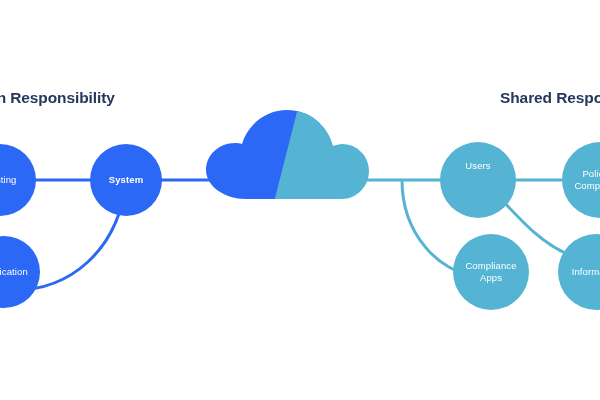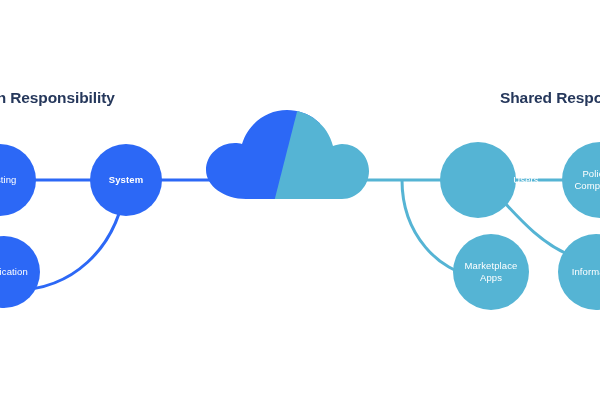--- a/index.html
+++ b/index.html
@@ -99,18 +99,18 @@
   <circle cx="491" cy="272" r="38" fill="#55B4D4"></circle>
   <circle cx="596" cy="272" r="38" fill="#55B4D4"></circle>
 </svg>
 
 <div class="heading" id="heading-left">Atlassian Responsibility</div>
 <div class="heading" id="heading-right">Shared Responsibility</div>
 
 <div class="node-label" style="left:0px;   top:180px;">Hosting</div>
 <div class="node-label" style="left:4px;   top:272px;">Application</div>
 <div class="node-label" style="left:126px; top:180px;font-weight:bold;">System</div>
-<div class="node-label" style="left:478px; top:180px;margin-left:48px;">Users</div>
+<div class="node-label" style="left:478px; top:166px;">Users</div>
 <div class="node-label" style="left:600px; top:180px;">Policy &amp;
 Compliance</div>
-<div class="node-label" style="left:491px; top:272px;">Marketplace
+<div class="node-label" style="left:491px; top:272px;">Compliance
 Apps</div>
 <div class="node-label" style="left:596px; top:272px;">Information</div>
 
 </body></html>

